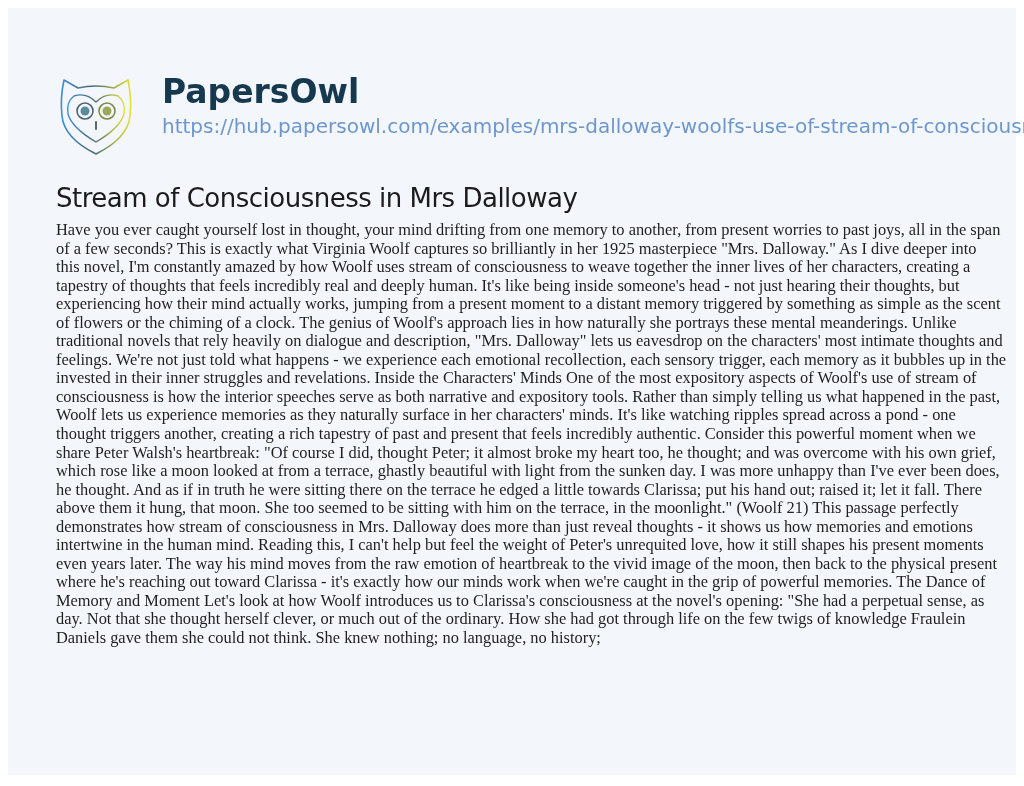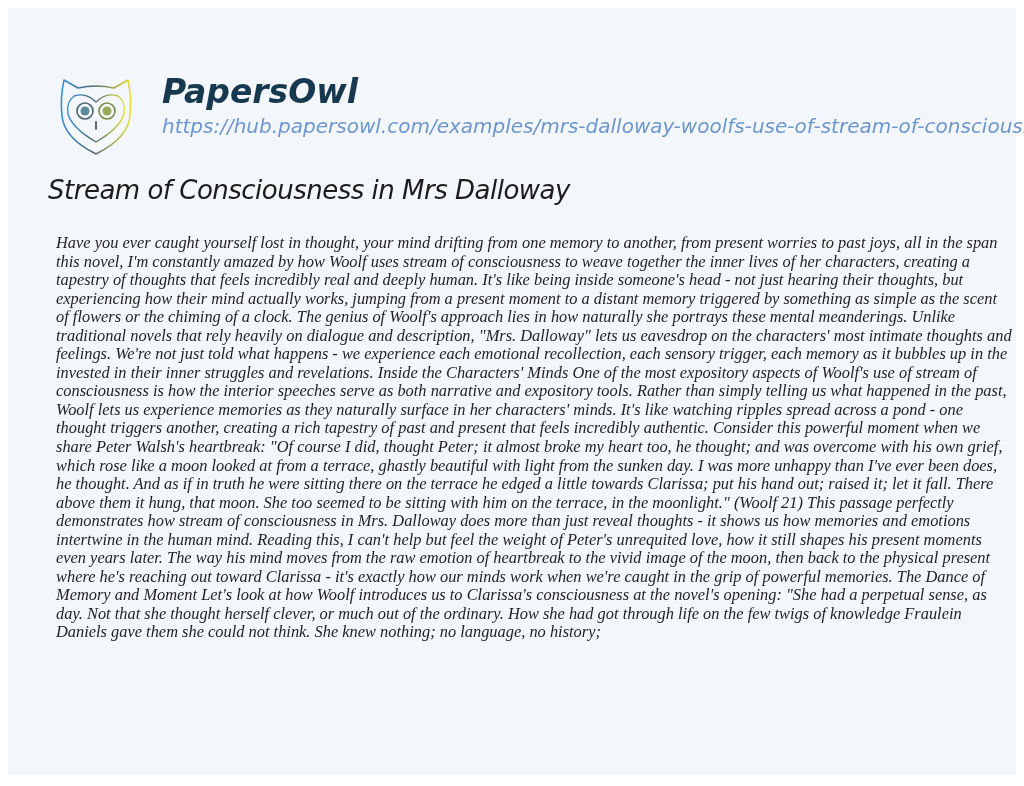--- a/index.html
+++ b/index.html
@@ -10,21 +10,20 @@
       height: 786px;
       overflow: hidden;
     }
     .card {
       position: absolute;
       left: 8px;
       top: 8px;
       width: 1008px;
       height: 767px;
       background: #f3f6fb;
-      font-style: italic;
     }
     .header {
       position: absolute;
       left: 48px;
       top: 62px;
       height: 90px;
     }
     .logo {
       position: absolute;
       left: 0;
@@ -53,28 +52,28 @@
       white-space: nowrap;
     }
     .page-title {
       position: absolute;
       left: 40px;
       top: 167px;
       font-family: "DejaVu Sans", sans-serif;
       font-weight: normal;
       font-size: 26px;
       color: #1c1c1c;
-      margin: 0;
+      margin: 8px;
       white-space: nowrap;
       letter-spacing: -0.5px;
     }
     .body-text {
       position: absolute;
       left: 48px;
-      top: 226px;
+      top: 213px;
       width: 950px;
       font-family: "Liberation Serif", serif;
       font-size: 16.4px;
       line-height: 18.55px;
       color: #1f1f1f;
     }
     .body-text .line {
       display: block;
       white-space: nowrap;
     }
@@ -108,20 +107,21 @@
       </svg>
     </div>
     <div class="brand-name">PapersOwl</div>
     <div class="brand-url">https://hub.papersowl.com/examples/mrs-dalloway-woolfs-use-of-stream-of-consciousness/</div>
   </div>
 
   <h1 class="page-title">Stream of Consciousness in Mrs Dalloway</h1>
 
   <div class="body-text">
     <span class="line">Have you ever caught yourself lost in thought, your mind drifting from one memory to another, from present worries to past joys, all in the span</span>
+    <span class="line">of a few seconds? This is exactly what Virginia Woolf captures so brilliantly in her 1925 masterpiece "Mrs. Dalloway." As I dive deeper into</span>
     <span class="line">this novel, I'm constantly amazed by how Woolf uses stream of consciousness to weave together the inner lives of her characters, creating a</span>
     <span class="line">tapestry of thoughts that feels incredibly real and deeply human. It's like being inside someone's head - not just hearing their thoughts, but</span>
     <span class="line">experiencing how their mind actually works, jumping from a present moment to a distant memory triggered by something as simple as the scent</span>
     <span class="line">of flowers or the chiming of a clock. The genius of Woolf's approach lies in how naturally she portrays these mental meanderings. Unlike</span>
     <span class="line">traditional novels that rely heavily on dialogue and description, "Mrs. Dalloway" lets us eavesdrop on the characters' most intimate thoughts and</span>
     <span class="line">feelings. We're not just told what happens - we experience each emotional recollection, each sensory trigger, each memory as it bubbles up in the</span>
     <span class="line">invested in their inner struggles and revelations. Inside the Characters' Minds One of the most expository aspects of Woolf's use of stream of</span>
     <span class="line">consciousness is how the interior speeches serve as both narrative and expository tools. Rather than simply telling us what happened in the past,</span>
     <span class="line">Woolf lets us experience memories as they naturally surface in her characters' minds. It's like watching ripples spread across a pond - one</span>
     <span class="line">thought triggers another, creating a rich tapestry of past and present that feels incredibly authentic. Consider this powerful moment when we</span>

